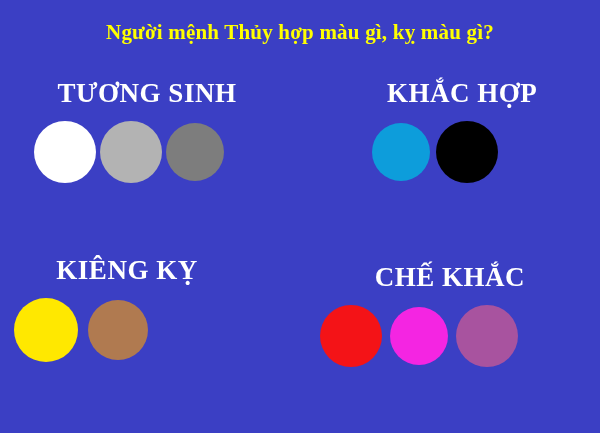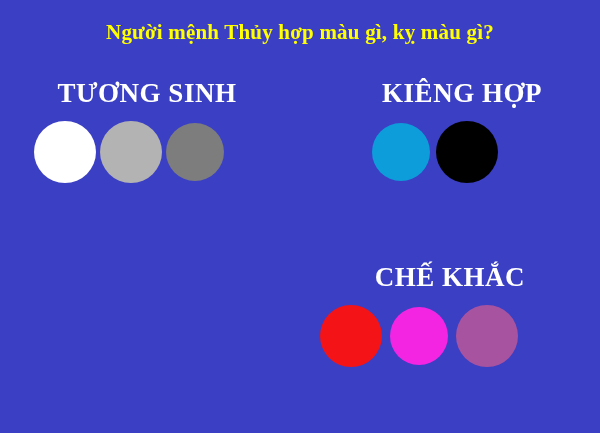--- a/index.html
+++ b/index.html
@@ -80,27 +80,34 @@
   <div class="group" id="g-tuong-sinh">
     <div class="group-title" style="color: rgb(255, 255, 255);">TƯƠNG SINH</div>
     <div class="swatch-row">
         <span class="swatch" style="width: 62px; height: 62px; background: rgb(255, 255, 255); margin-left: 0px;"></span>
         <span class="swatch" style="width: 62px; height: 62px; background: rgb(179, 179, 179); margin-left: 4px;"></span>
         <span class="swatch" style="width: 58px; height: 58px; background: rgb(125, 125, 125); margin-left: 4px;"></span>
       </div>
   </div>
 
   <div class="group" id="g-tuong-hop">
-    <div class="group-title" style="color: rgb(255, 255, 255);">KIÊNG HỢP</div>
+    <div class="group-title" style="color: rgb(255, 255, 255);">KHẮC HỢP</div>
     <div class="swatch-row">
         <span class="swatch" style="width: 58px; height: 58px; background: rgb(13, 157, 219); margin-left: 0px;"></span>
         <span class="swatch" style="width: 62px; height: 62px; background: rgb(0, 0, 0); margin-left: 6px;"></span>
       </div>
   </div>
 
+  <div class="group" id="g-kieng-ky">
+    <div class="group-title" style="color: rgb(255, 255, 255);">KIÊNG KỴ</div>
+    <div class="swatch-row">
+        <span class="swatch" style="width: 64px; height: 64px; background: rgb(255, 232, 0); margin-left: 0px;"></span>
+        <span class="swatch" style="width: 60px; height: 60px; background: rgb(176, 122, 80); margin-left: 10px;"></span>
+      </div>
+  </div>
 
   <div class="group" id="g-che-khac">
     <div class="group-title" style="color: rgb(255, 255, 255);">CHẾ KHẮC</div>
     <div class="swatch-row">
         <span class="swatch" style="width: 62px; height: 62px; background: rgb(244, 19, 23); margin-left: 0px;"></span>
         <span class="swatch" style="width: 58px; height: 58px; background: rgb(244, 37, 226); margin-left: 8px;"></span>
         <span class="swatch" style="width: 62px; height: 62px; background: rgb(168, 83, 159); margin-left: 8px;"></span>
       </div>
   </div>
 

